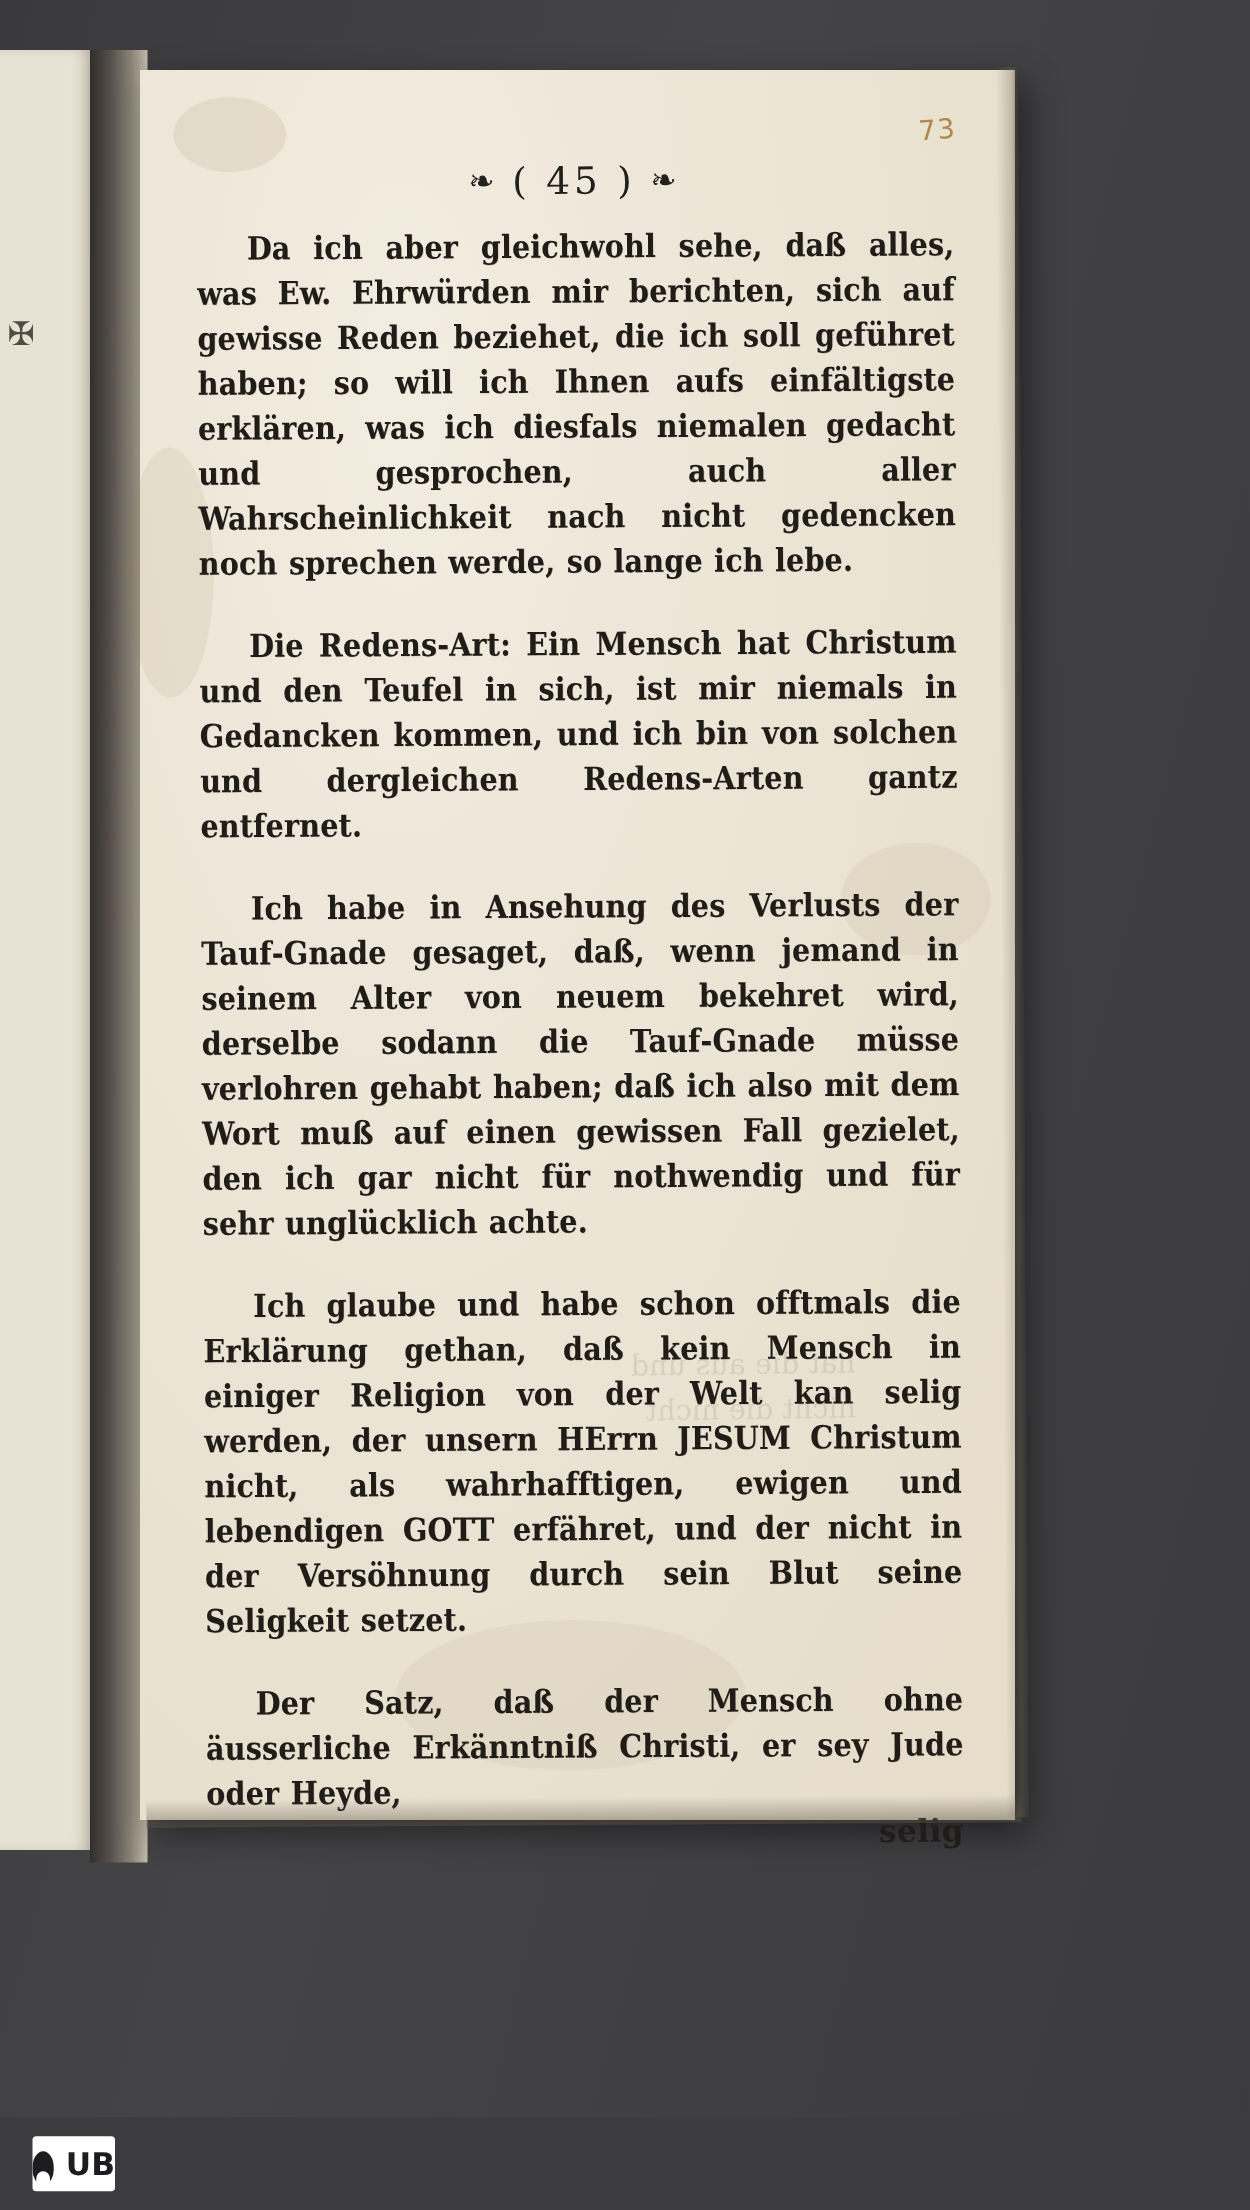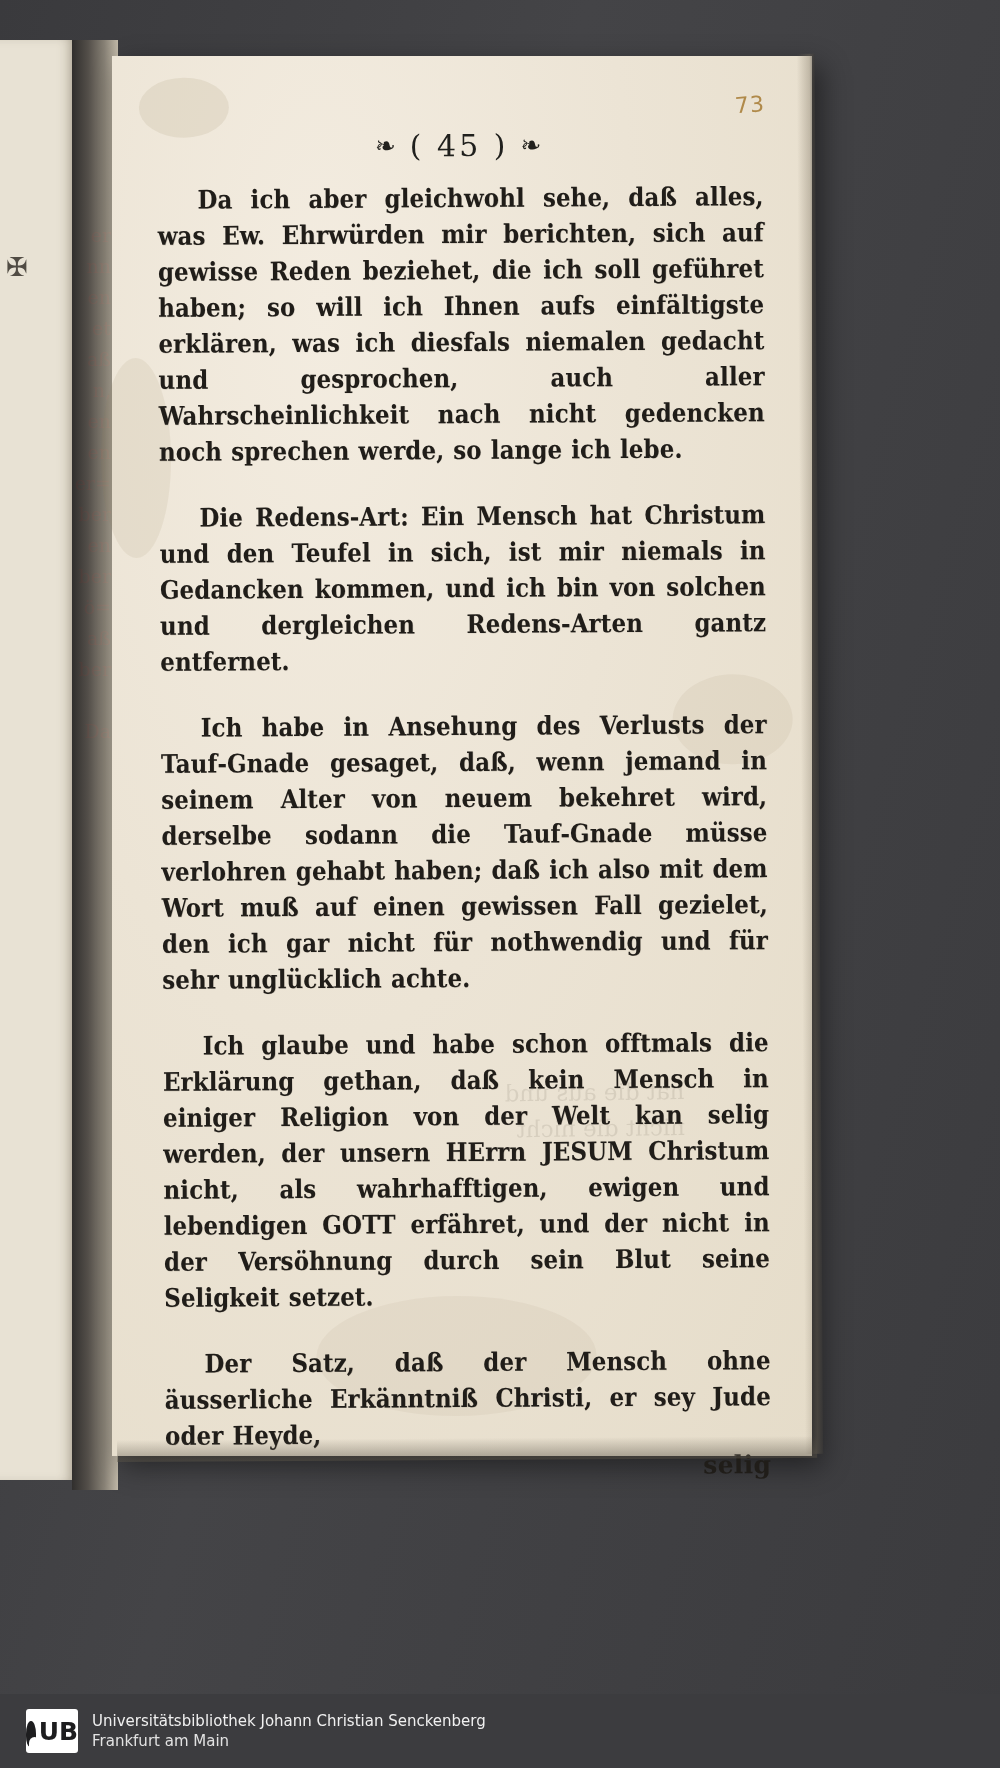--- a/index.html
+++ b/index.html
@@ -205,21 +205,21 @@
     bottom: 0;
     width: 1000px;
     height: 74px;
     background: #3c3c3f;
     display: flex;
     align-items: center;
     padding-left: 26px;
     box-sizing: border-box;
   }
   #ub-logo {
-    width: 52px;
+    width: 66px;
     height: 44px;
     background: #ffffff;
     border-radius: 3px;
     display: flex;
     align-items: center;
     justify-content: space-between;
     margin-right: 14px;
     position: relative;
     overflow: hidden;
   }
@@ -317,17 +317,13 @@
     <div id="page-edge-right"></div>
     <div id="page-edge-bottom"></div>
   </div>
 </div>
 
 <div id="footer-bar">
   <div id="ub-logo">
     <div class="head"></div>
     <div class="ub-text">UB</div>
   </div>
-  <div id="footer-lines">
-    <div class="l1">Universitätsbibliothek Johann Christian Senckenberg</div>
-    <div class="l2">Frankfurt am Main</div>
-  </div>
 </div>
 
 </body></html>

